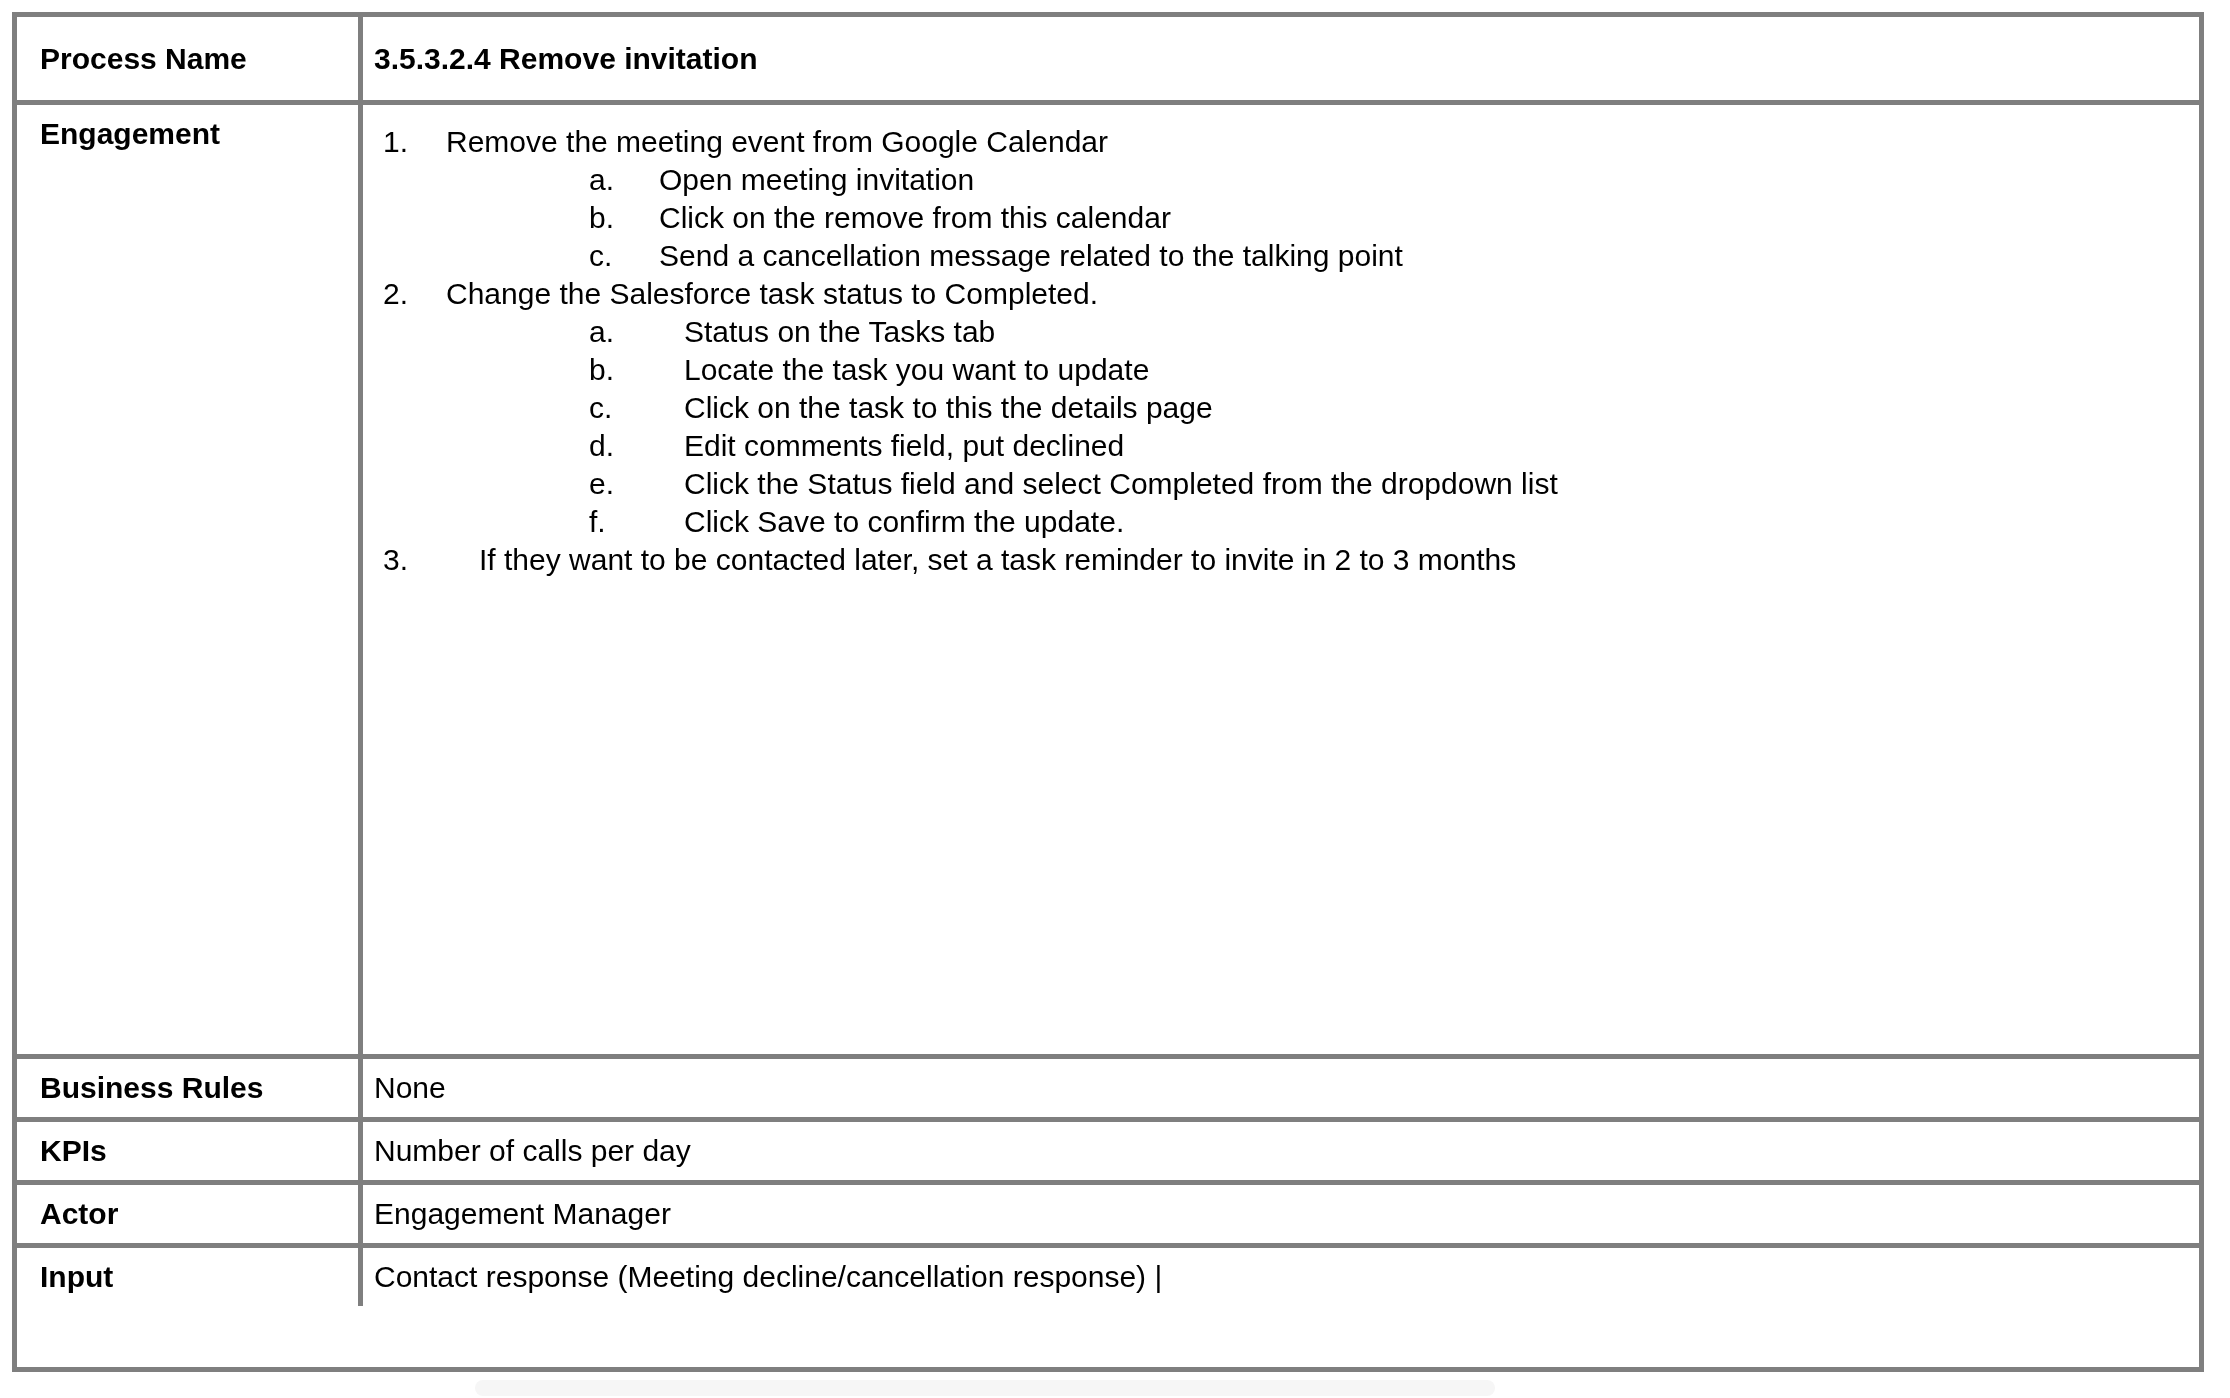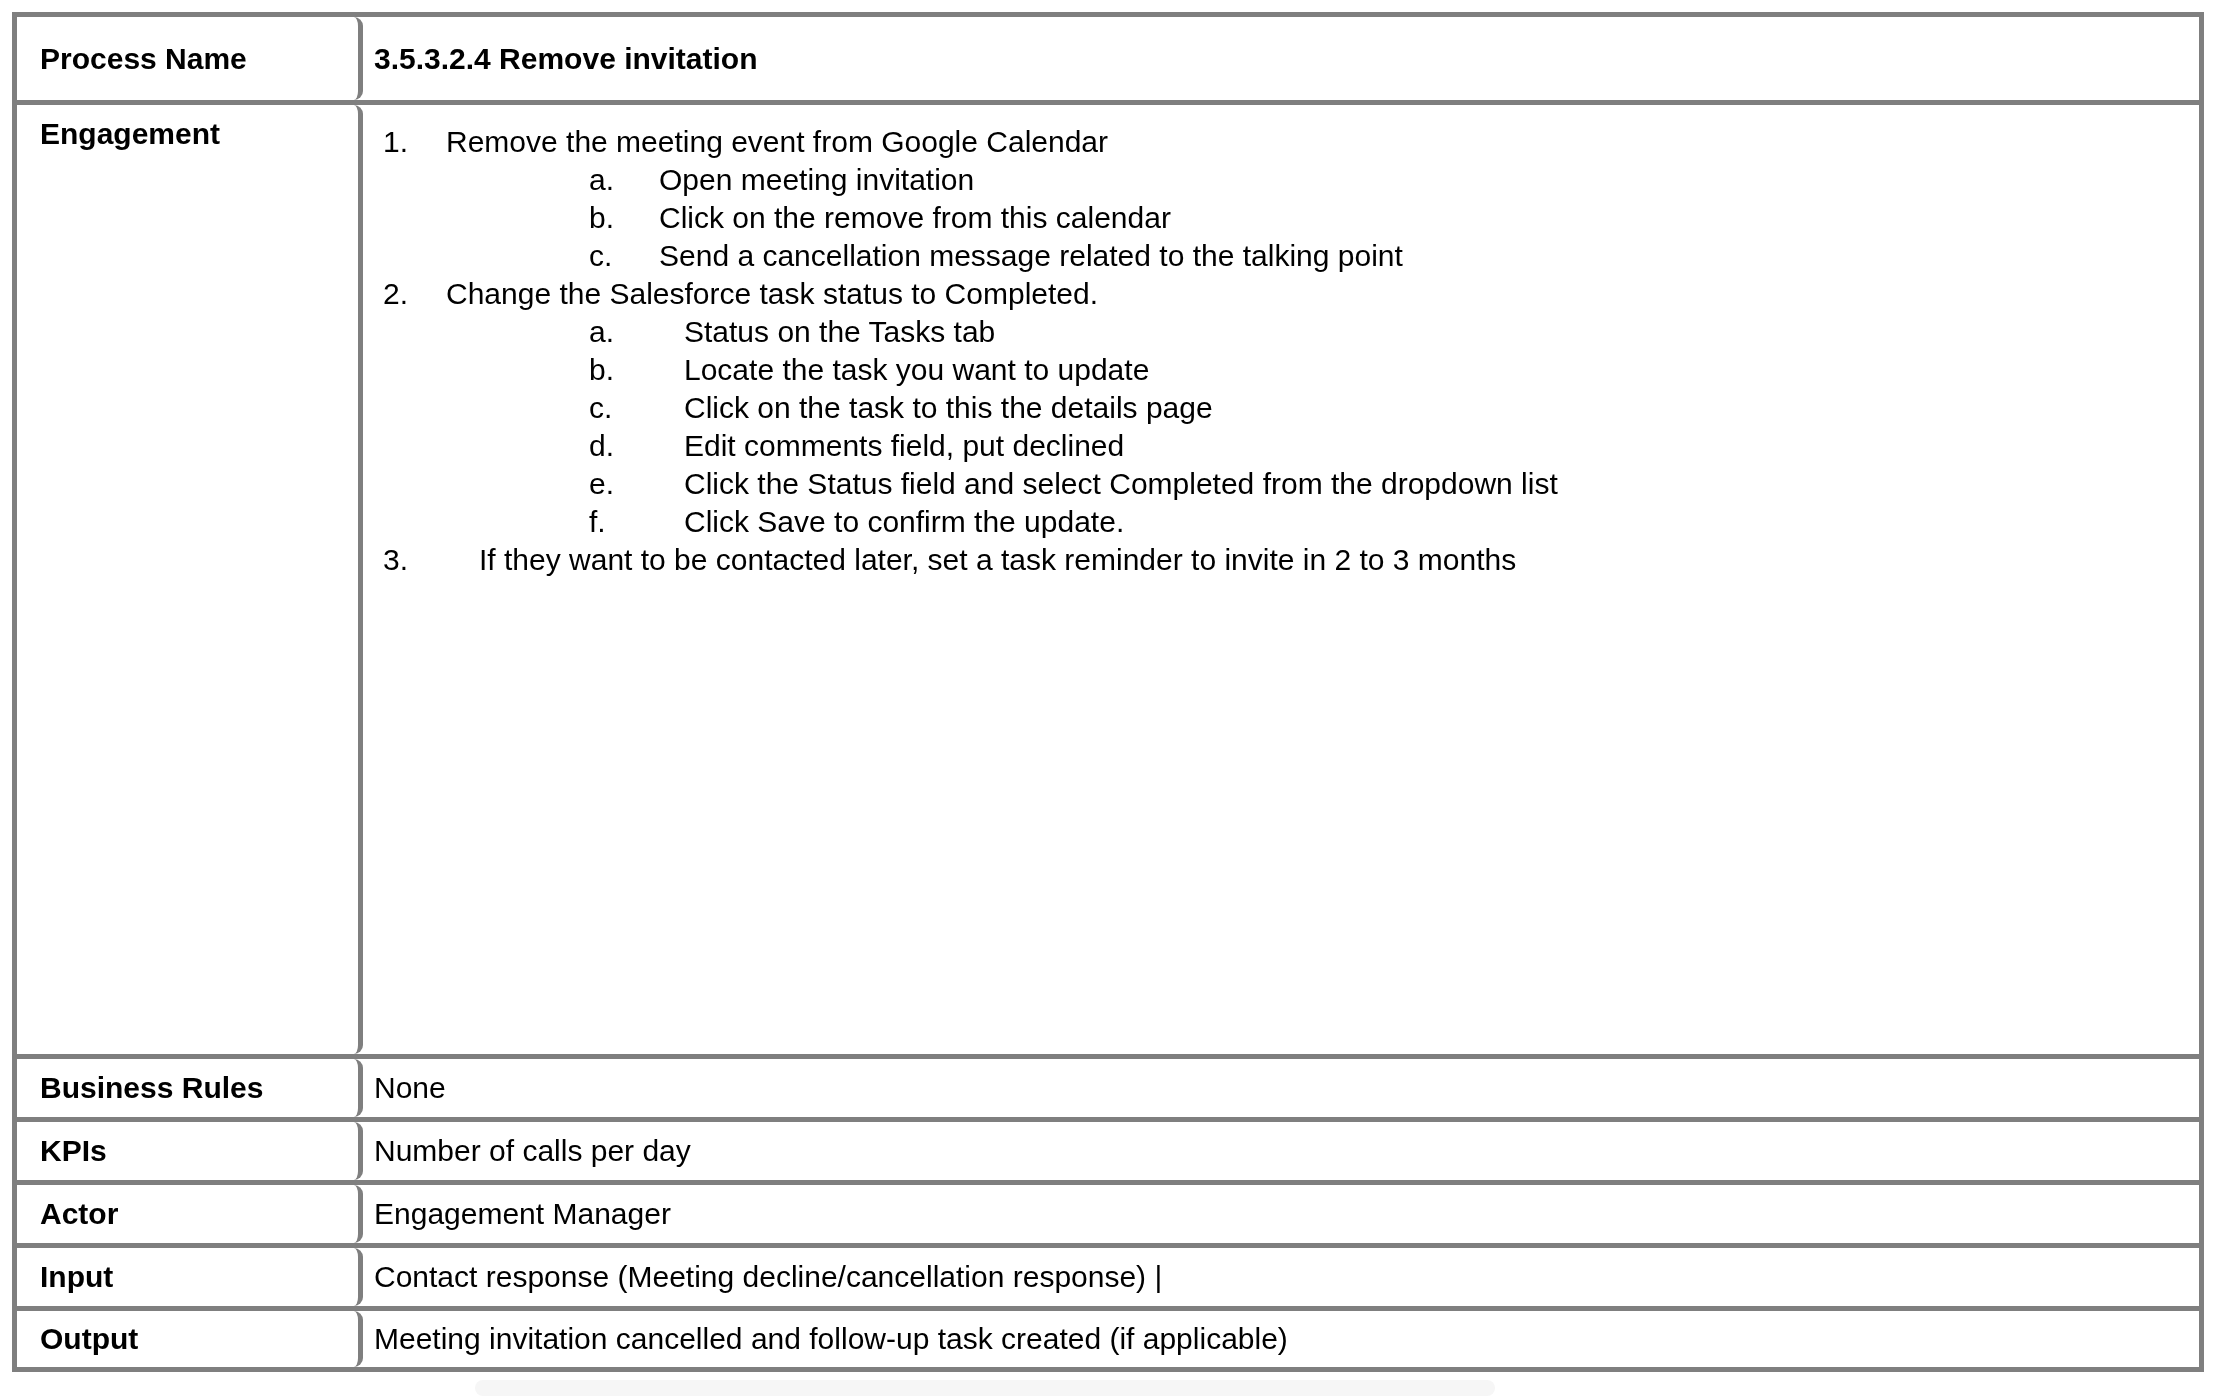--- a/index.html
+++ b/index.html
@@ -34,21 +34,20 @@
 
   .row-process-name { height: 83px; }
   .row-description  { height: 949px; }
   .row-sm           { height: 58px; }
   .row-output       { height: 56px; }
 
   .cell {
     box-sizing: border-box;
     font-size: 30px;
     line-height: 38px;
-    border-radius: 9px;
   }
   .cell-label {
     flex: 0 0 346px;
     border-right: 5px solid #7f7f7f;
     font-weight: bold;
     padding-left: 23px;
   }
   .cell-value {
     flex: 1 1 auto;
     padding-left: 11px;
@@ -173,20 +172,16 @@
   <div class="t-row row-sm v-center">
     <div class="cell cell-label">Actor</div>
     <div class="cell cell-value">Engagement Manager</div>
   </div>
 
   <div class="t-row row-sm v-center">
     <div class="cell cell-label">Input</div>
     <div class="cell cell-value">Contact response (Meeting decline/cancellation response) |</div>
   </div>
 
-  <div class="t-row row-output v-center">
-    <div class="cell cell-label">Output</div>
-    <div class="cell cell-value">Meeting invitation cancelled and follow-up task created (if applicable)</div>
-  </div>
 
 </div>
 
 <div class="page-shadow-artifact"></div>
 
 </body></html>

